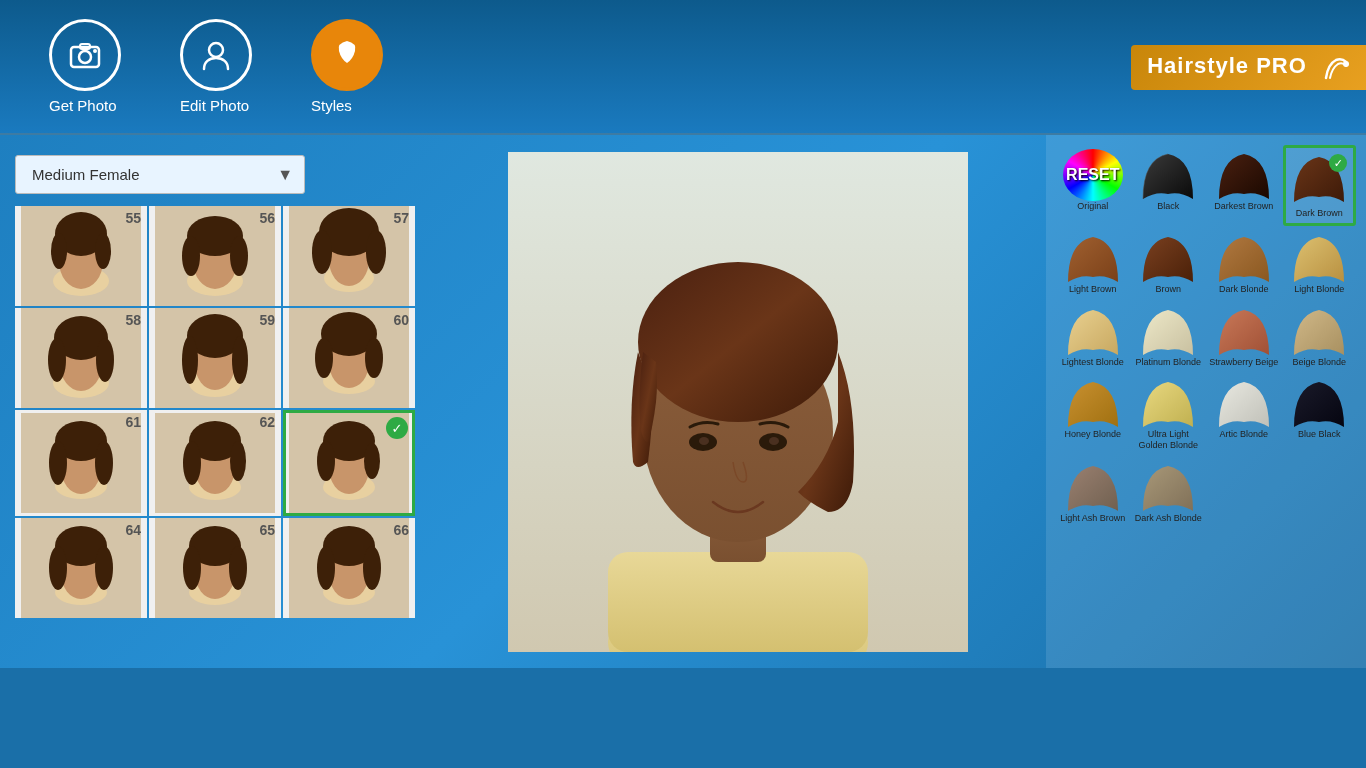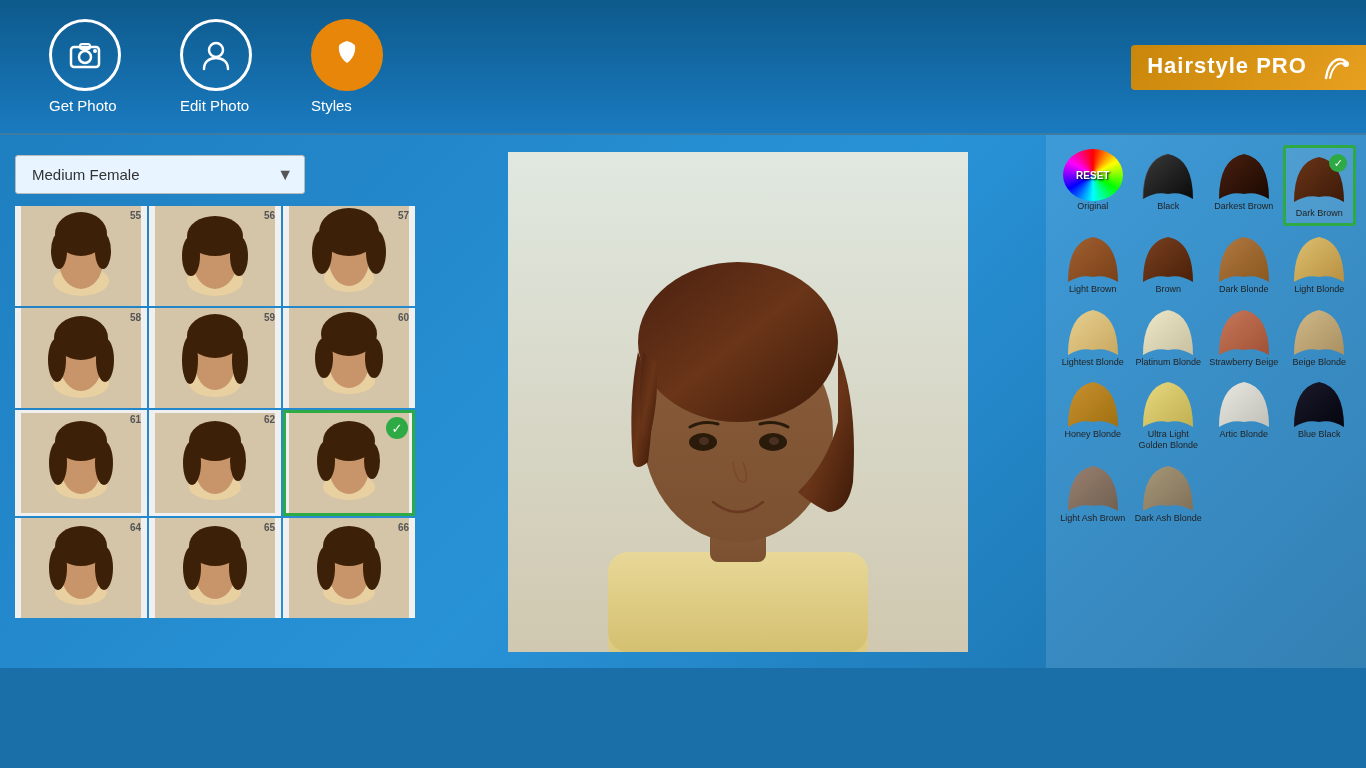--- a/index.html
+++ b/index.html
@@ -145,21 +145,21 @@
     }
 
     .style-item.selected {
       border: 3px solid #2eaa44;
     }
 
     .style-number {
       position: absolute;
       top: 4px;
       right: 6px;
-      font-size: 10px;
+      font-size: 14px;
       color: #555;
       font-weight: 600;
     }
 
     .check-badge {
       position: absolute;
       top: 4px;
       right: 4px;
       width: 22px;
       height: 22px;
@@ -550,21 +550,21 @@
         <path d="M252 272 Q267 268 280 275" stroke="#2a1a0a" stroke-width="3" fill="none" stroke-linecap="round"></path>
       </svg>
     </div>
   </div>
 
   <div class="colors-panel">
     <div class="colors-grid">
 
       <div class="color-item">
         <div class="reset-swatch">
-          <span style="font-size:10px; font-weight:bold; color:#fff; text-shadow: 1px 1px 2px #000; text-align: center;">RESET</span>
+          <span style="font-size:16px; font-weight:bold; color:#fff; text-shadow: 1px 1px 2px #000; text-align: center;">RESET</span>
         </div>
         <span class="color-label">Original</span>
       </div>
 
       <div class="color-item">
         <svg class="swatch-svg" viewBox="0 0 60 52">
           <defs>
             <linearGradient id="sw0" x1="0%" y1="0%" x2="100%" y2="100%">
               <stop offset="0%" style="stop-color:#3a3a3a"></stop>
               <stop offset="100%" style="stop-color:#0a0a0a"></stop>

